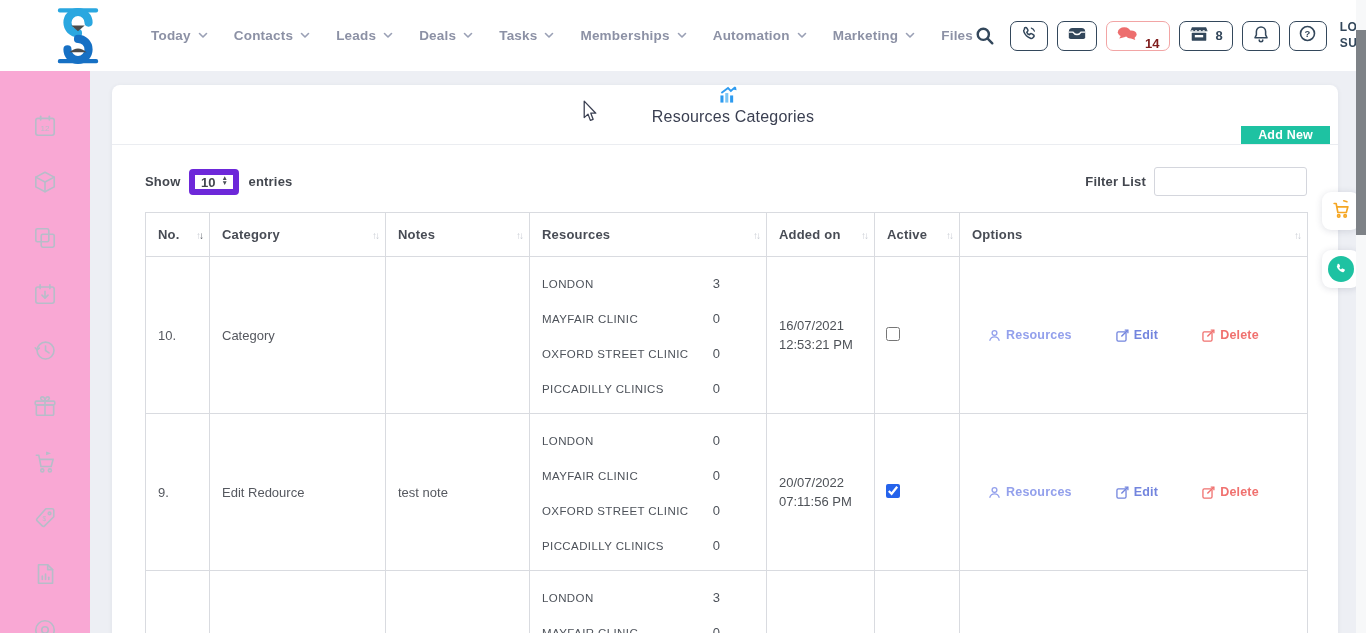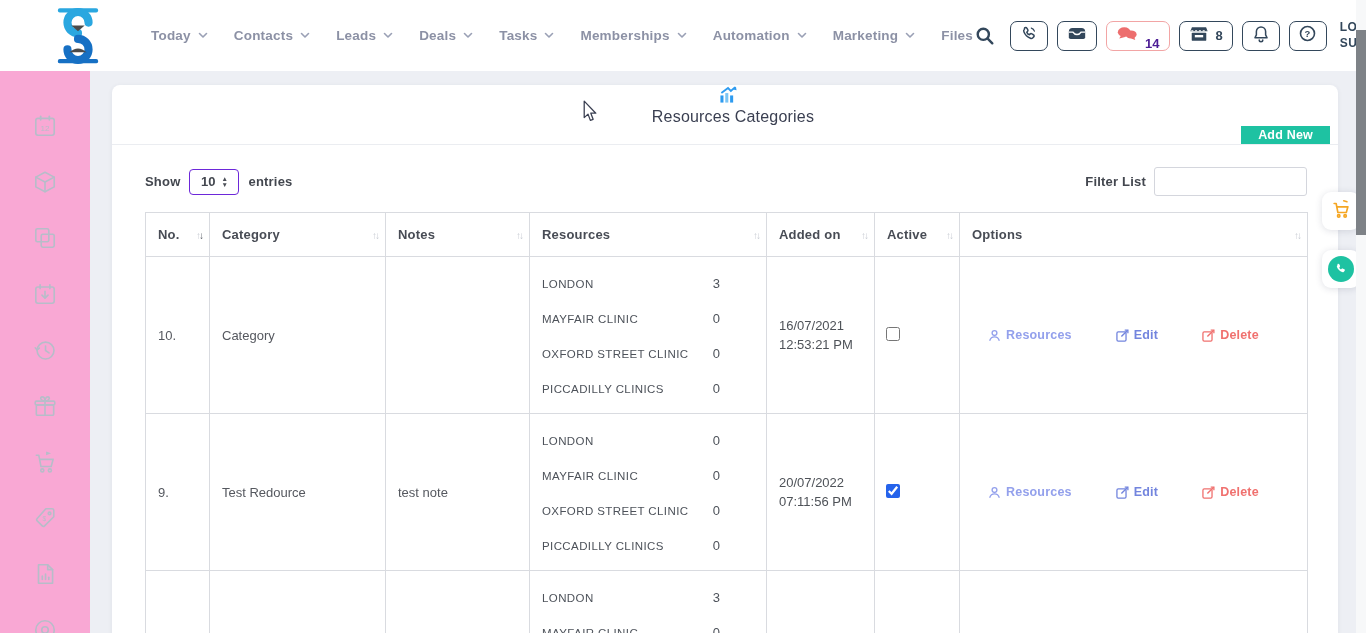--- a/index.html
+++ b/index.html
@@ -9,37 +9,37 @@
   
   .topbar { position:absolute; top:0; left:0; width:1366px; height:71px; background:#fff; display:flex; align-items:center; z-index:5;padding-left:27px; }
   .logo { margin-left:28px; width:46px; height:60px; flex:0 0 auto; cursor:pointer; }
   .main-nav { display:flex; align-items:center; gap:26px; margin-left:50px; }
   .nav-item { display:flex; align-items:center; gap:7px; font-size:13.5px; font-weight:bold; color:#8c91a5; letter-spacing:.2px; cursor:pointer; white-space:nowrap; }
   .topbar-right { margin-left:auto; margin-right:22px; display:flex; align-items:center; gap:9px; }
   .search-btn { width:24px; height:24px; display:flex; align-items:center; justify-content:center; cursor:pointer; margin-right:4px; }
   .icon-btn { height:30px; min-width:38px; border:1.6px solid #33475b; border-radius:7px; background:#fff; display:flex; align-items:center; justify-content:center; gap:7px; padding:0 9px; cursor:pointer; }
   .icon-btn.salmon { border-color:#f2a5a5; }
   .badge-count { font-size:13px; font-weight:bold; color:#33475b; }
-  .icon-btn.salmon .badge-count { color:#4c1d95;margin-top:16px; }
+  .icon-btn.salmon .badge-count { color:#7f1d1d;margin-top:16px; }
   .user-name { font-size:12px; font-weight:bold; color:#33475b; line-height:1.3; letter-spacing:.4px; margin:0 4px; }
 
   
   .sidebar { position:absolute; top:71px; left:0; width:90px; height:562px; background:#f9a8d4; display:flex; flex-direction:column; align-items:center; padding-top:42px; gap:30px; z-index:4; }
   .side-icon { width:26px; height:26px; cursor:pointer; flex:0 0 auto; }
   .side-icon svg { width:26px; height:26px; stroke:#b7bdc9; fill:none; stroke-width:1.5; stroke-linecap:round; stroke-linejoin:round; }
 
   
   .main-card { position:absolute; left:112px; top:85px; width:1226px; height:620px; background:#fff; border-radius:8px; box-shadow:0 1px 5px rgba(40,50,80,.07); z-index:2; }
   .card-header { height:60px; display:flex; align-items:center; padding:0 8px 0 15px; border-bottom:1px solid #ebedf1;flex-direction:column; }
   .page-title { font-size:16px; color:#3a3f51; letter-spacing:.2px; margin-left:9px; font-weight:normal; }
   .add-new-btn { margin-left:auto; height:29px; padding:0 17px; background:#1ec2a2; color:#fff; font-size:12.5px; font-weight:bold; border:none; border-radius:0; cursor:pointer; letter-spacing:.2px; font-family:inherit; }
 
   .card-controls { margin:22px 31px 0 33px; display:flex; align-items:center; }
   .ctrl-label { font-size:13px; font-weight:bold; color:#43474f; letter-spacing:.2px; }
-  .select-box { width:50px; height:26px; border:1px solid #6d28d9; border-radius:4px; margin:0 9px; display:flex; align-items:center; justify-content:center; gap:6px; cursor:pointer; }
+  .select-box { width:50px; height:26px; border:6px solid #6d28d9; border-radius:4px; margin:0 9px; display:flex; align-items:flex-start; justify-content:center; gap:6px; cursor:pointer; }
   .select-box .val { font-size:13px; color:#43474f; font-weight:bold; }
   .updown { display:flex; flex-direction:column; font-size:6.5px; color:#4a4e56; line-height:.9; }
   .filter-group { margin-left:auto; display:flex; align-items:center; }
   .filter-input { width:153px; height:29px; border:1px solid #d4d6dd; border-radius:3px; margin-left:8px; padding:0 8px; font-size:13px; color:#43474f; outline:none; font-family:inherit; }
 
   
   .data-table { margin:16px 31px 0 33px; border-collapse:collapse; width:1162px; table-layout:fixed; }
   .data-table th, .data-table td { border:1px solid #d9dbe0; }
   .data-table th { height:44px; text-align:left; padding:0 26px 0 12px; font-size:13px; color:#484c55; letter-spacing:.2px; position:relative; cursor:pointer; background:#fff; font-weight:bold; }
   .sort { position:absolute; right:7px; top:50%; transform:translateY(-50%); font-size:10px; color:#c7cbd2; letter-spacing:-2px; }
@@ -378,21 +378,21 @@
                   <path d="M5.8 8.2 L12.6 1.4" stroke="currentColor" stroke-width="1.5" fill="none"></path>
                   <path d="M9.4 1.2 h3.4 v3.4" stroke="currentColor" stroke-width="1.4" fill="none"></path>
                 </svg>
           <span>Delete</span>
         </a>
       </div>
     </td>
   </tr>
         <tr>
     <td>9.</td>
-    <td>Test Redource</td>
+    <td>Edit Redource</td>
     <td>test note</td>
     <td class="res-cell">
             <div class="res-wrap">
               <div class="res-line">
                 <span class="res-name">LONDON</span>
                 <span class="res-count">0</span>
               </div>
               <div class="res-line">
                 <span class="res-name">MAYFAIR CLINIC</span>
                 <span class="res-count">0</span>

